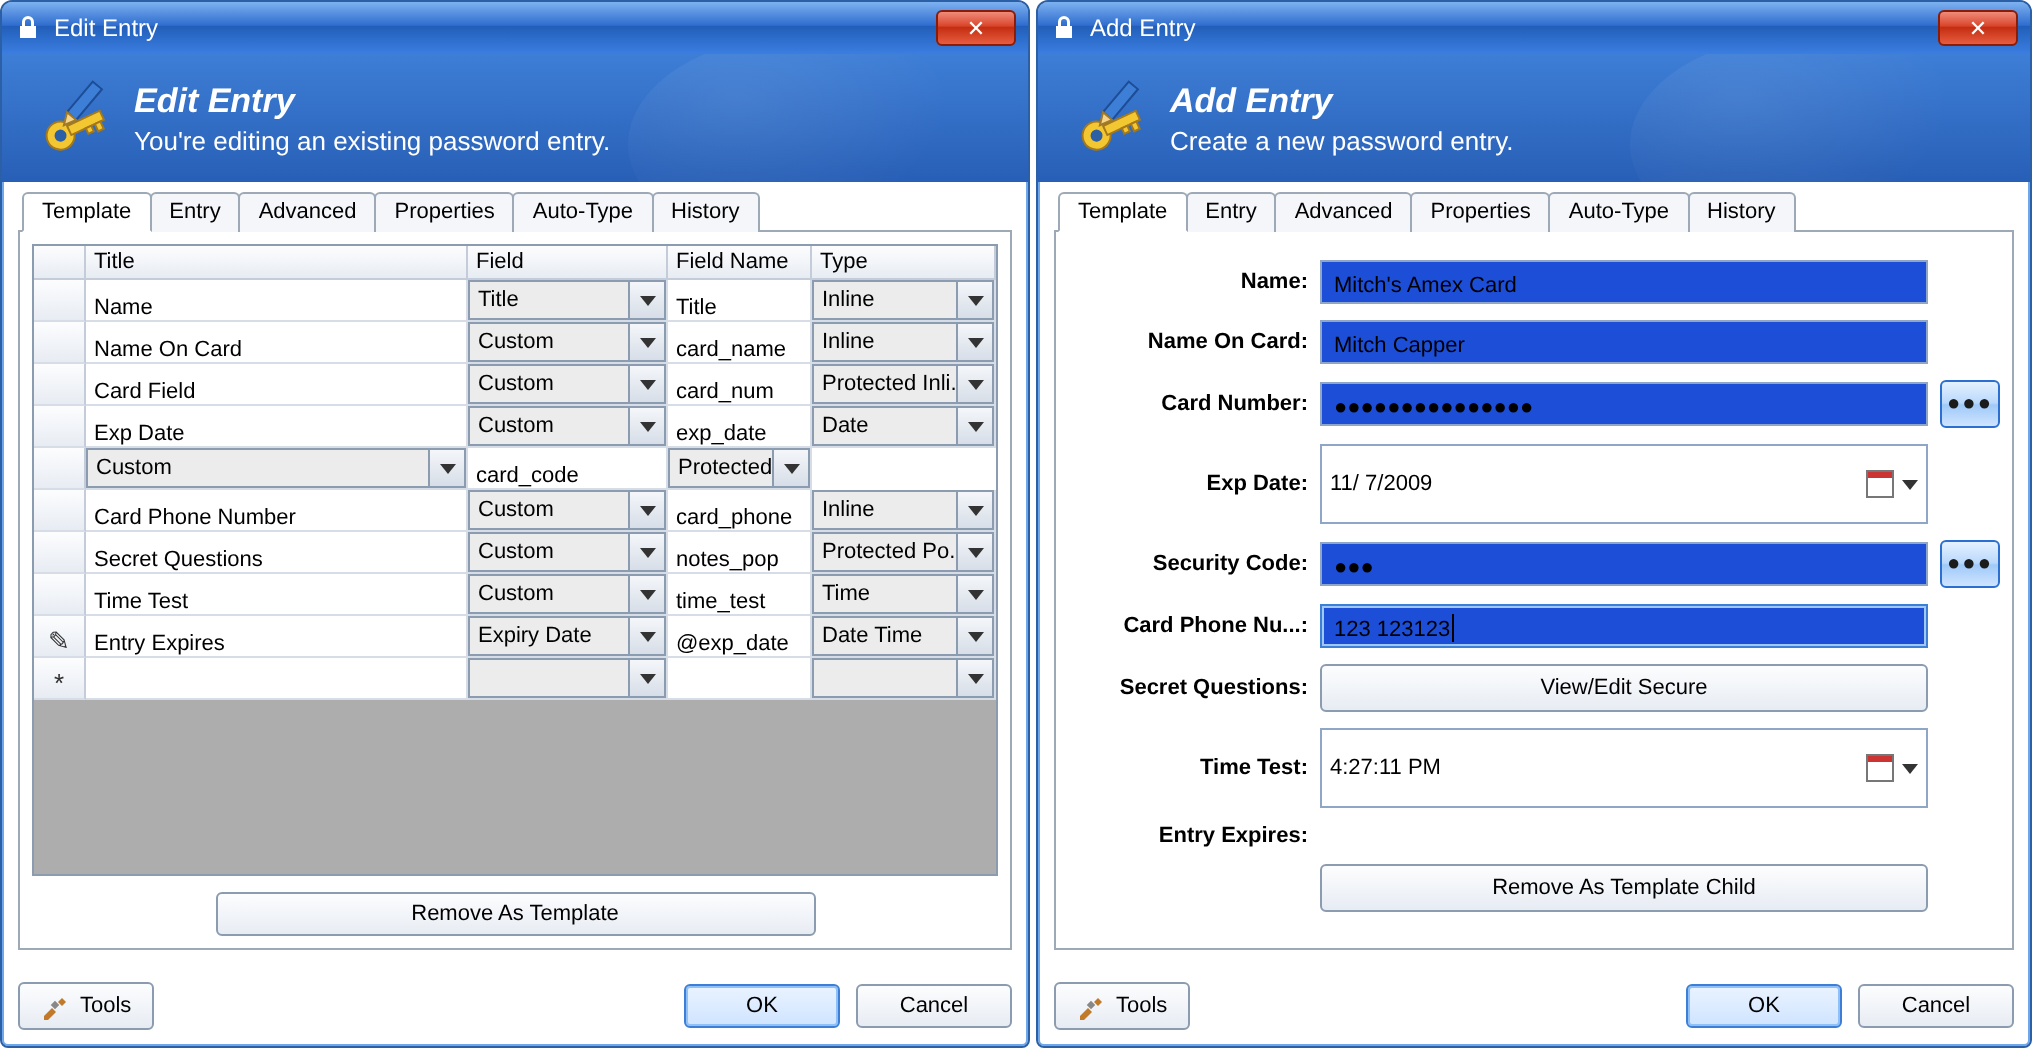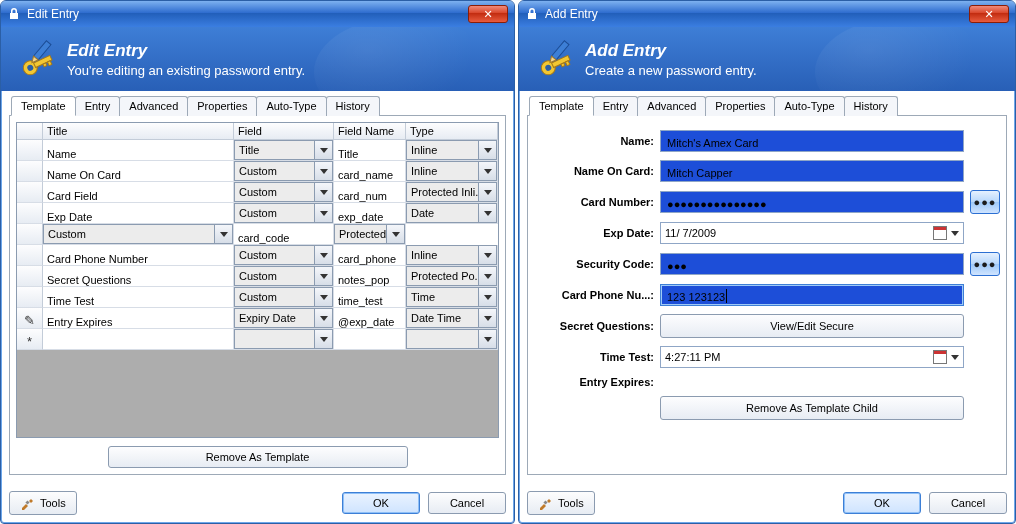--- a/index.html
+++ b/index.html
@@ -222,21 +222,21 @@
     border: 1px solid #2b6fd2;
     background: linear-gradient(#e5f1ff,#b9d8fb 48%,#9fc9f8 52%,#cfe4ff);
     border-radius: 3px;
     display: flex; align-items: center; justify-content: center;
     cursor: pointer;
     font-weight: bold;
     letter-spacing: 1px;
     color: #1b1b1b;
   }
   .date-in {
-    flex: 1; height: 22px; border: 1px solid #8fa6c6; background: #fff;
+    flex: 1; height: 40px; border: 1px solid #8fa6c6; background: #fff;
     display: flex; align-items: center; padding: 0 4px; gap: 4px;
   }
   .date-in .dval { flex: 1; }
   .cal-glyph {
     width: 14px; height: 14px; border: 1px solid #777; background: #fff;
     display: inline-block; position: relative;
   }
   .cal-glyph::before { content:""; position:absolute; top:0;left:0;right:0;height:3px;background:#c33; }
   .dd-small { width:0;height:0;border-left:4px solid transparent;border-right:4px solid transparent;border-top:5px solid #333; cursor:pointer; }
   .chk {

